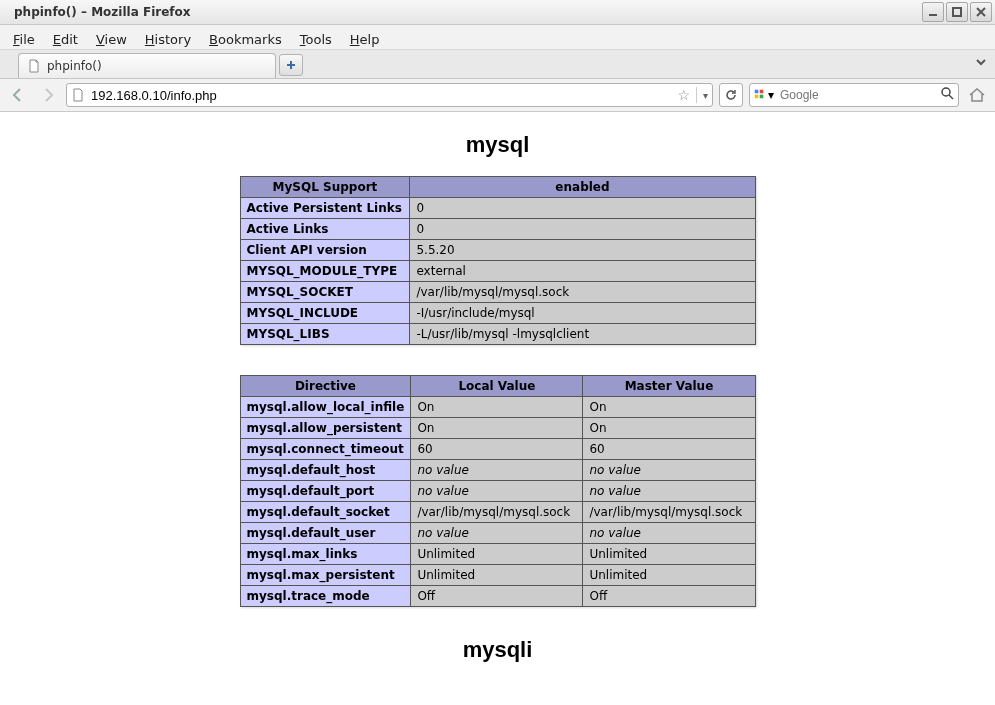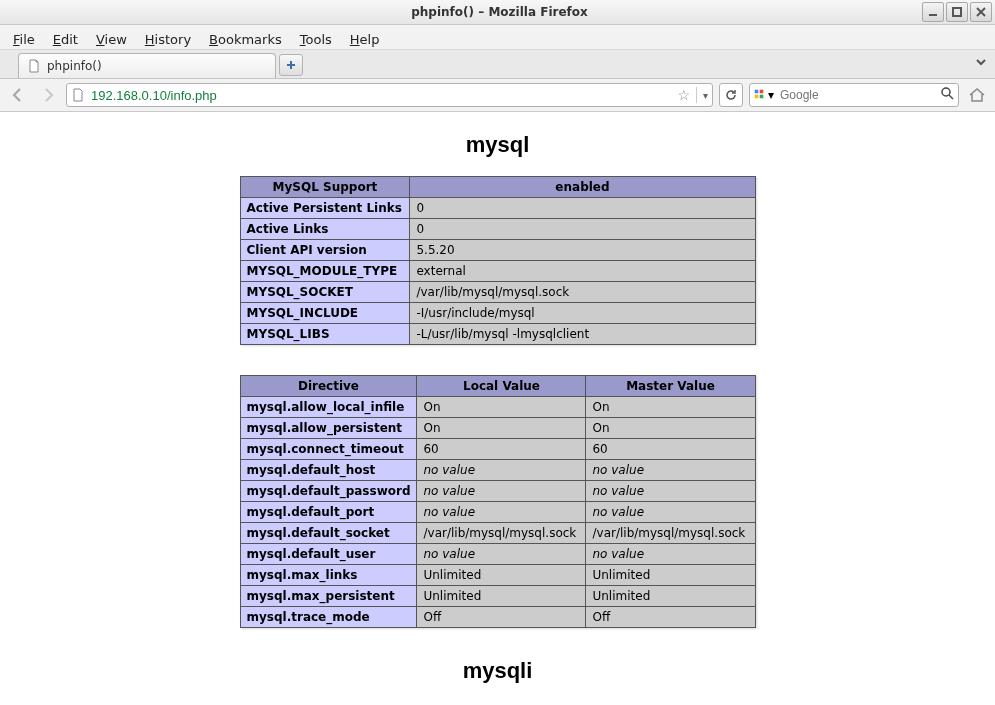--- a/index.html
+++ b/index.html
@@ -1,20 +1,20 @@
 <!DOCTYPE html>
 <html><head>
 <meta charset="utf-8">
 <style>
   html,body{margin:0;padding:0;font-family:"DejaVu Sans","Liberation Sans",Arial,sans-serif;font-size:12px;color:#000;background:#fff;}
   .window{width:995px;height:705px;box-sizing:border-box;display:flex;flex-direction:column;background:#fff;position:relative;overflow:hidden;}
 
   
   .titlebar{height:24px;background:linear-gradient(to bottom,#f7f7f7,#e5e5e5);border-bottom:1px solid #c8c8c8;display:flex;align-items:center;position:relative;}
-  .title-text{position:absolute;left:4px;right:0;text-align:center;font-size:12px;font-weight:600;color:#333;pointer-events:none;}
+  .title-text{position:absolute;left:14px;right:0;text-align:left;font-size:12px;font-weight:600;color:#333;pointer-events:none;}
   .win-buttons{position:absolute;right:3px;top:2px;display:flex;gap:2px;}
   .win-btn{width:20px;height:18px;background:linear-gradient(to bottom,#f4f4f4,#d9d9d9);border:1px solid #a8a8a8;border-radius:2px;display:flex;align-items:center;justify-content:center;cursor:pointer;}
   .win-btn svg{width:10px;height:10px;stroke:#555;stroke-width:2;fill:none;}
 
   
   .menubar{height:24px;background:#f2f2f2;border-bottom:1px solid #d8d8d8;display:flex;align-items:flex-end;padding:0 6px;gap:4px;font-size:13px;color:#222;}
   .menu-item{padding:2px 7px;cursor:pointer;}
   .menu-item span.ul{text-decoration:underline;}
 
   
@@ -23,21 +23,21 @@
   .tab .page-icon{width:14px;height:14px;}
   .newtab{width:22px;height:20px;margin-left:3px;margin-bottom:2px;background:linear-gradient(to bottom,#f8f8f8,#dedede);border:1px solid #b3b3b3;border-radius:3px;display:flex;align-items:center;justify-content:center;cursor:pointer;}
   .tabbar .chev{position:absolute;right:8px;top:6px;cursor:pointer;color:#555;}
 
   
   .navbar{height:32px;background:#f2f2f2;border-bottom:1px solid #c9c9c9;display:flex;align-items:center;padding:0 6px;gap:6px;}
   .nav-btn{width:24px;height:24px;display:flex;align-items:center;justify-content:center;border-radius:3px;cursor:pointer;}
   .nav-btn svg{width:18px;height:18px;}
   .urlbox{flex:1;height:22px;background:#fff;border:1px solid #b0b0b0;border-radius:3px;display:flex;align-items:center;padding:0 4px;gap:4px;position:relative;}
   .urlbox .favicon{width:14px;height:14px;}
-  .urlbox input{flex:1;border:none;outline:none;font-size:13px;background:transparent;color:#15803d;}
+  .urlbox input{flex:1;border:none;outline:none;font-size:13px;background:transparent;color:#000000;}
   .urlbox .star{color:#888;font-size:14px;}
   .urlbox .split{width:1px;height:16px;background:#ccc;margin:0 2px;}
   .urlbox .dd{color:#666;font-size:10px;}
   .reload{width:22px;height:22px;background:#fff;border:1px solid #b0b0b0;border-radius:3px;display:flex;align-items:center;justify-content:center;cursor:pointer;}
   .searchbox{width:200px;height:22px;background:#fff;border:1px solid #b0b0b0;border-radius:3px;display:flex;align-items:center;padding:0 4px;gap:4px;}
   .searchbox input{flex:1;border:none;outline:none;font-size:12px;color:#888;background:transparent;}
   .searchbox .mag{color:#333;}
   .home-btn{width:24px;height:24px;display:flex;align-items:center;justify-content:center;cursor:pointer;}
 
   
@@ -239,25 +239,20 @@
               <td class="e">mysql.connect_timeout</td>
               <td class="v">60</td>
               <td class="v">60</td>
             </tr>
             <tr>
               <td class="e">mysql.default_host</td>
               <td class="v italic">no value</td>
               <td class="v italic">no value</td>
             </tr>
             <tr>
-              <td class="e">mysql.default_password</td>
-              <td class="v italic">no value</td>
-              <td class="v italic">no value</td>
-            </tr>
-            <tr>
               <td class="e">mysql.default_port</td>
               <td class="v italic">no value</td>
               <td class="v italic">no value</td>
             </tr>
             <tr>
               <td class="e">mysql.default_socket</td>
               <td class="v">/var/lib/mysql/mysql.sock</td>
               <td class="v">/var/lib/mysql/mysql.sock</td>
             </tr>
             <tr>

